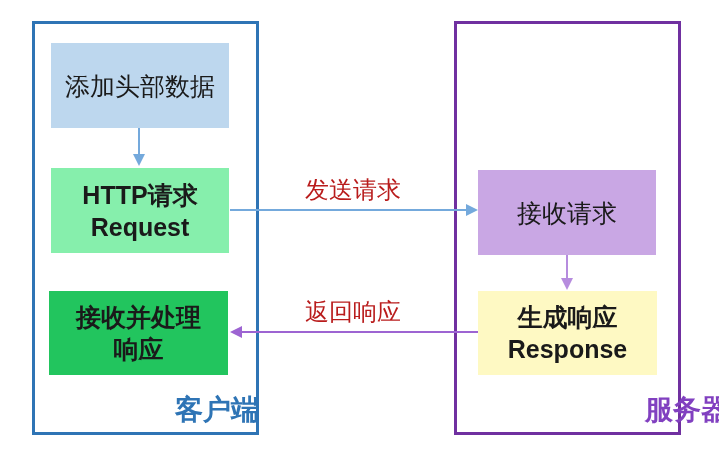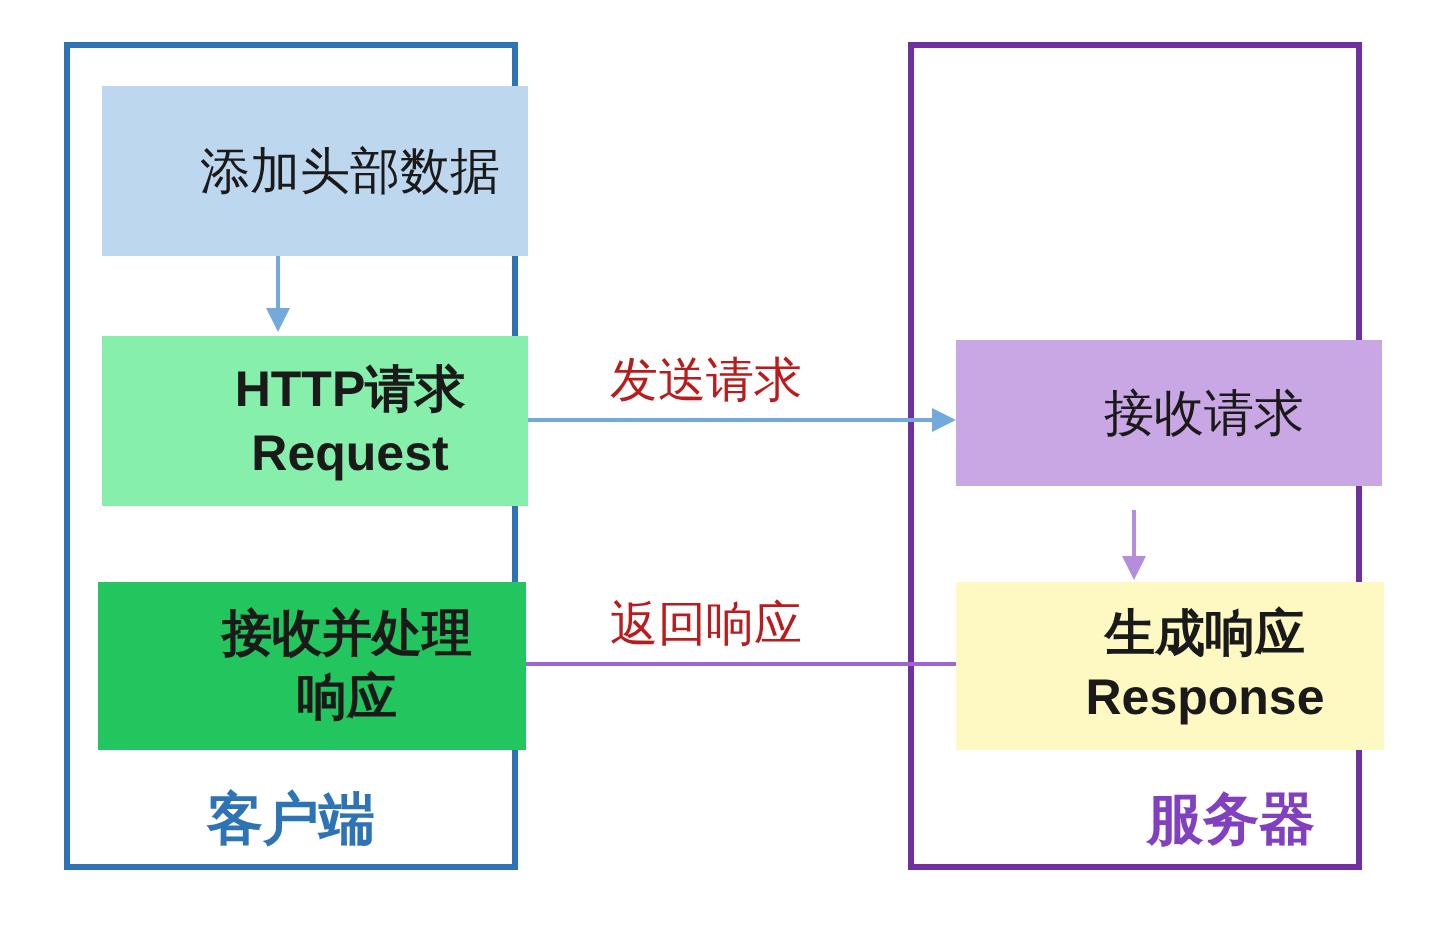--- a/index.html
+++ b/index.html
@@ -1,29 +1,29 @@
 <!DOCTYPE html>
 <html><head>
 <meta charset="utf-8">
 <style>
   html,body{margin:0;padding:0;background:#ffffff;font-family:"Liberation Sans","DejaVu Sans",sans-serif;}
   .canvas{position:relative;width:719px;height:464px;background:#ffffff;overflow:hidden;}
   .container{position:absolute;box-sizing:border-box;border:3px solid #888;background:transparent;}
   .container.client{left:32px;top:21px;width:227px;height:414px;}
   .container.server{left:454px;top:21px;width:227px;height:414px;}
   .node{position:absolute;display:flex;flex-direction:column;align-items:center;justify-content:center;
-        text-align:center;color:#1a1a1a;font-size:25px;line-height:32px;padding-left:35px;}
+        text-align:center;color:#1a1a1a;font-size:25px;line-height:32px;}
   .node .line{white-space:nowrap;}
   .node.emph{font-weight:bold;}
   .box-add-header{left:51px;top:43px;width:178px;height:85px;}
   .box-http-request{left:51px;top:168px;width:178px;height:85px;}
   .box-process-response{left:49px;top:291px;width:179px;height:84px;}
-  .box-receive-request{left:478px;top:170px;width:178px;height:73px;}
+  .box-receive-request{left:478px;top:170px;width:178px;height:85px;}
   .box-generate-response{left:478px;top:291px;width:179px;height:84px;}
-  .lane-label{position:absolute;text-align:center;font-size:28px;font-weight:bold;line-height:32px;}
+  .lane-label{position:absolute;text-align:right;font-size:28px;font-weight:bold;line-height:32px;}
   .lane-label.client{left:32px;top:394px;width:227px;}
   .lane-label.server{left:454px;top:394px;width:227px;}
   .arrow-label{position:absolute;width:200px;text-align:center;font-size:24px;color:#b91c1c;white-space:nowrap;}
   .arrow-label.send{left:253px;top:174px;}
   .arrow-label.return{left:253px;top:296px;}
   svg.wires{position:absolute;left:0;top:0;width:719px;height:464px;pointer-events:none;}
 </style>
 </head>
 <body>
 

